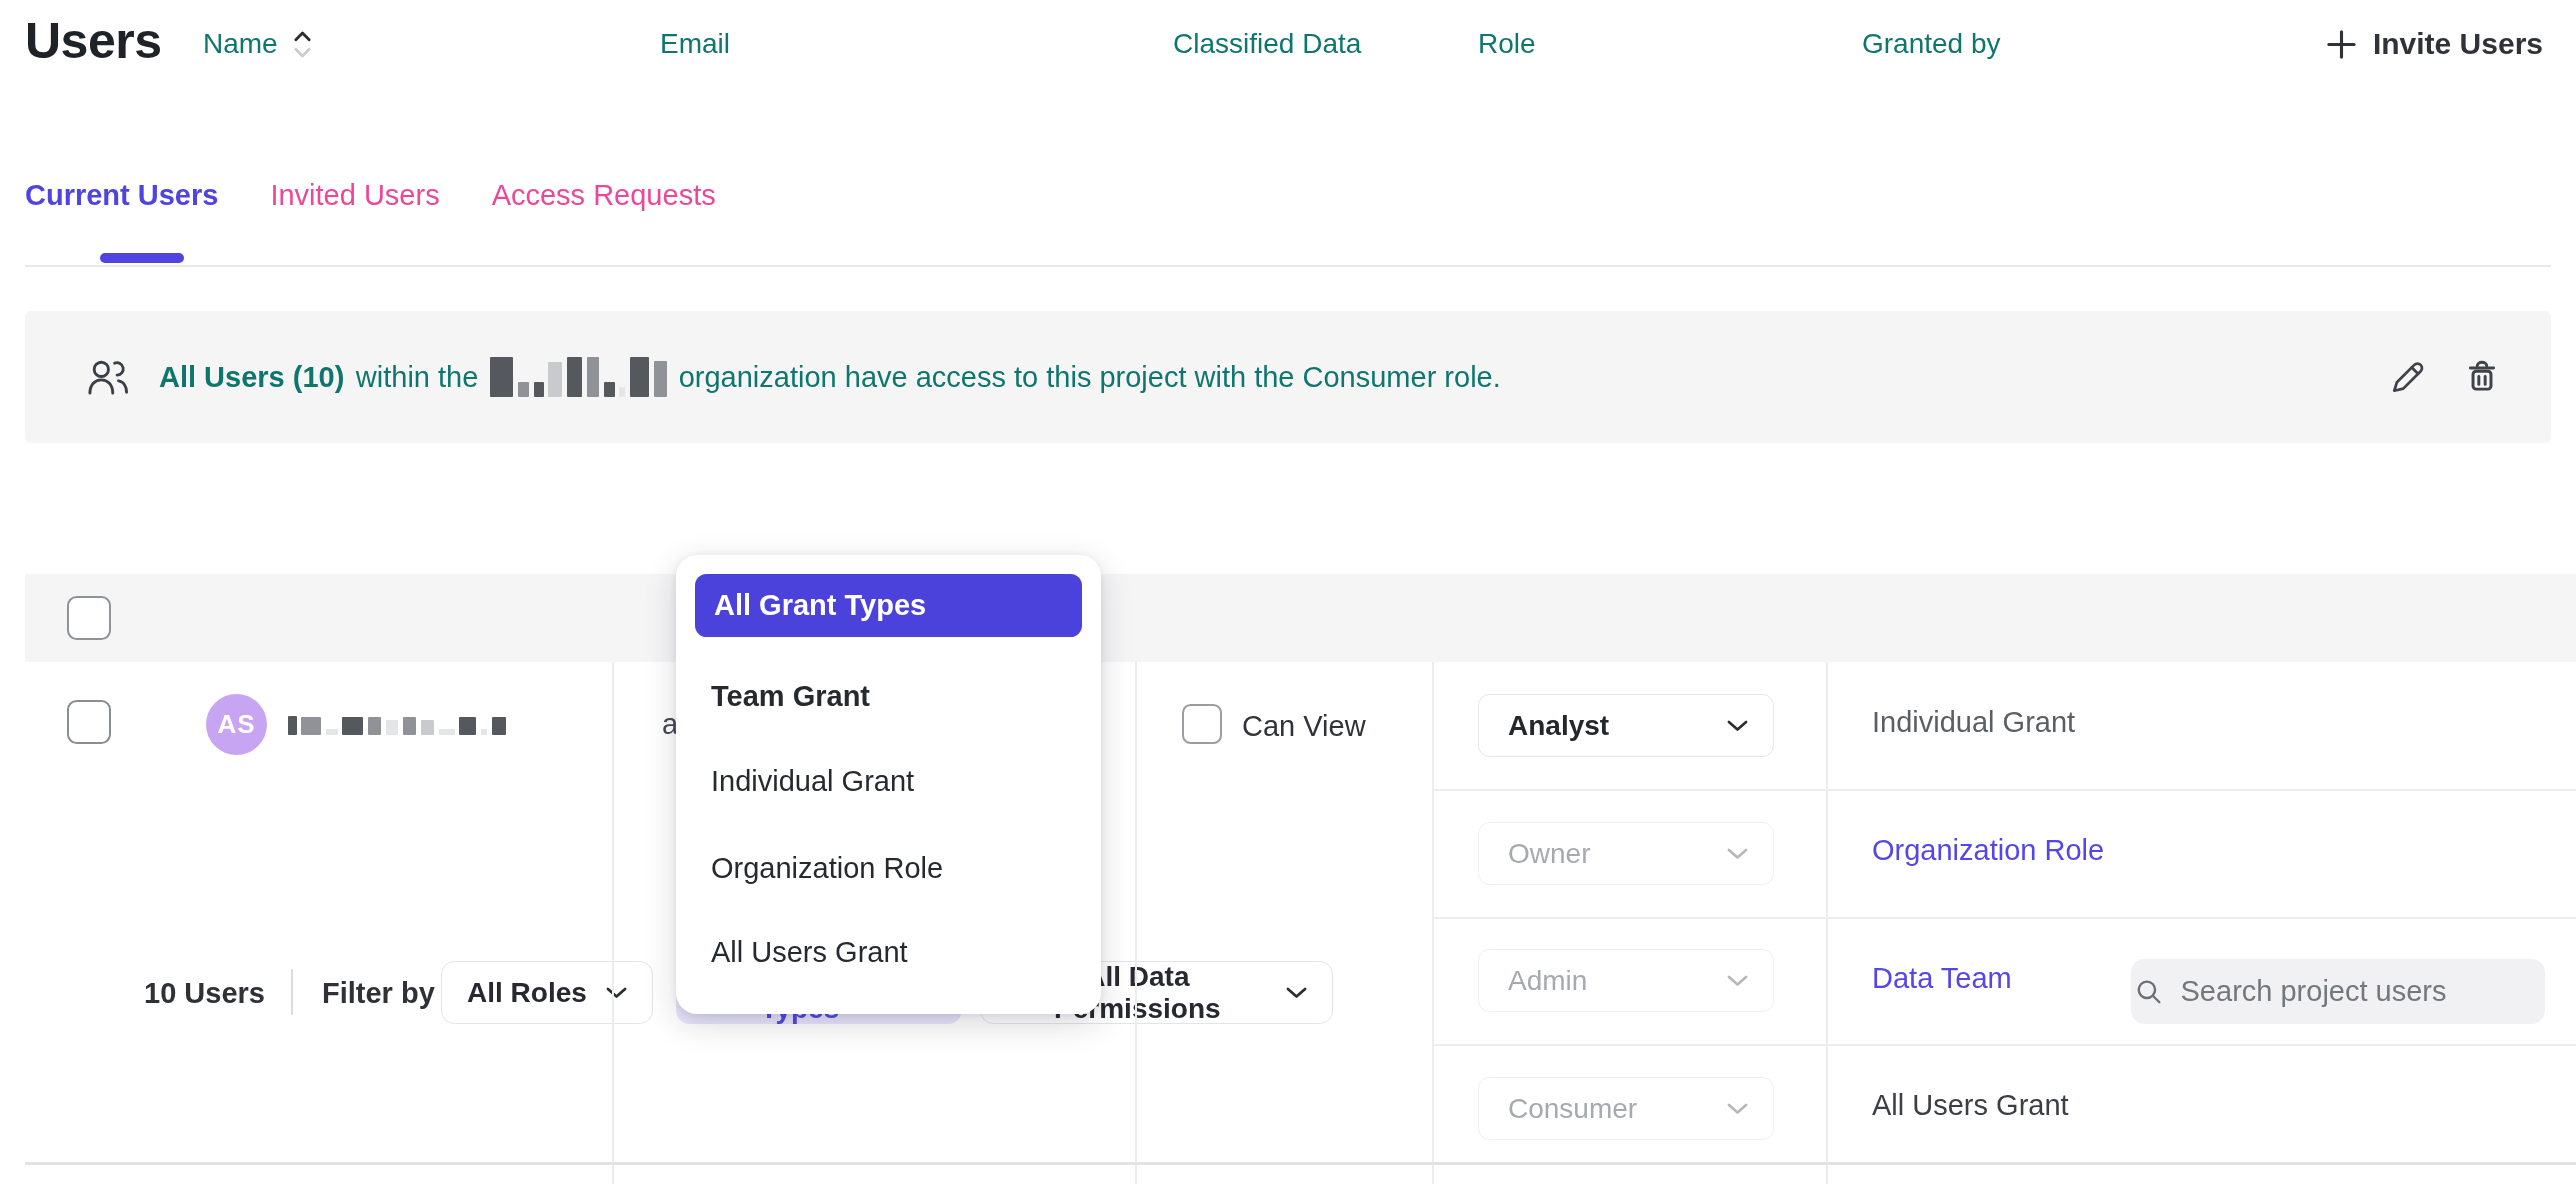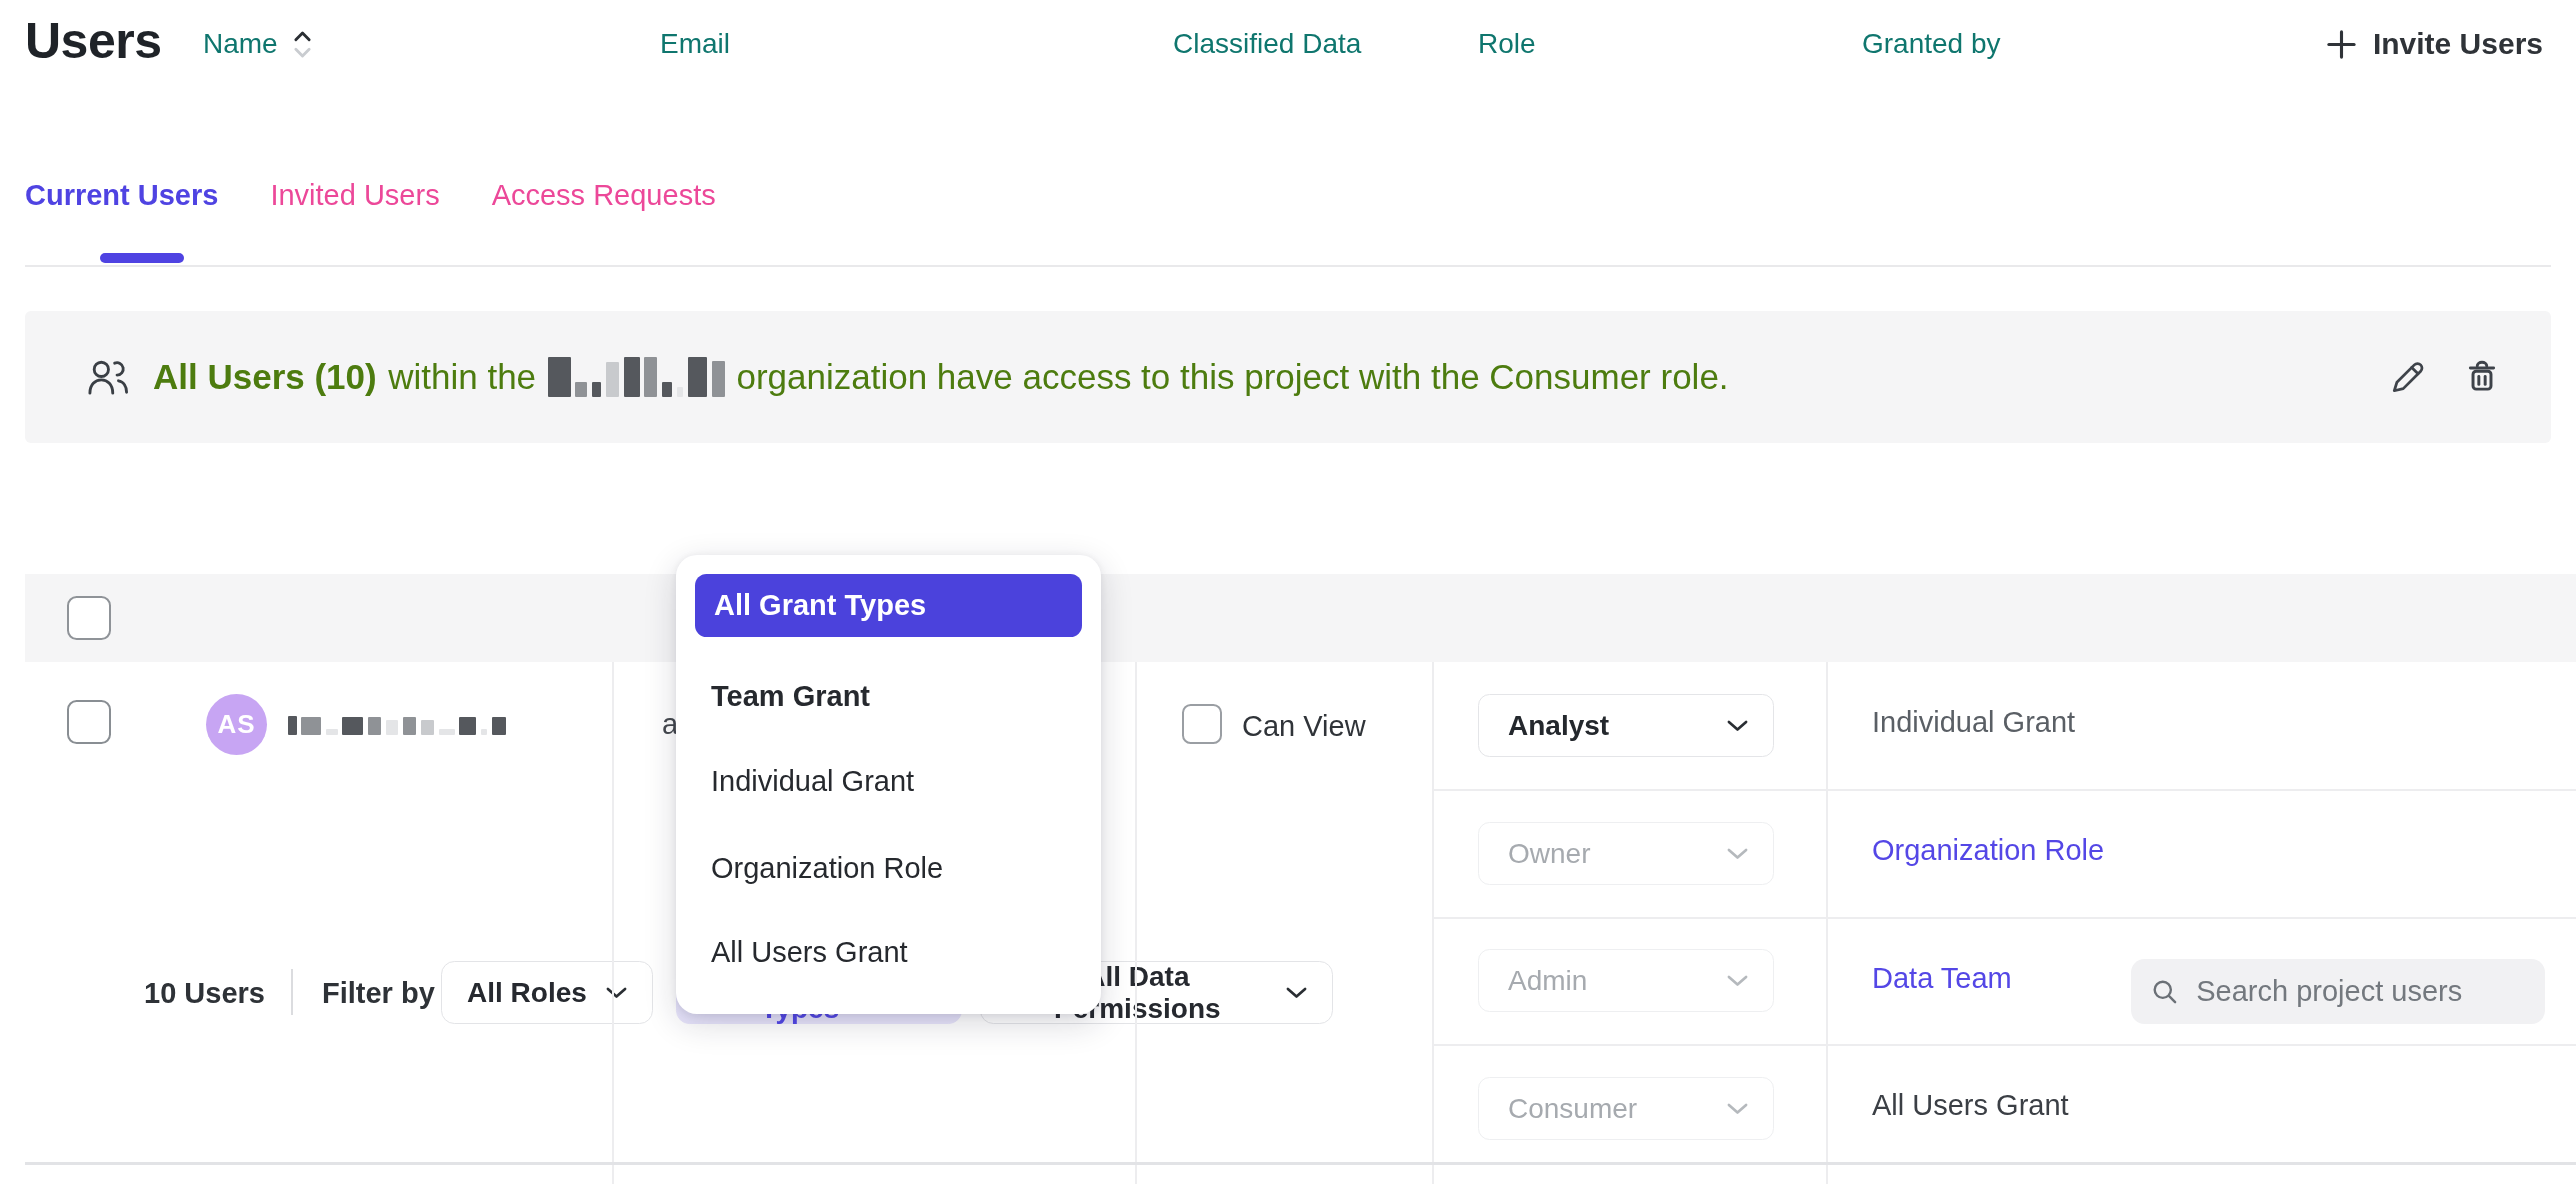--- a/index.html
+++ b/index.html
@@ -16,21 +16,21 @@
   
   .tabs { position:absolute; left:25px; top:179px; display:flex; gap:52px; font-size:29px; }
   .tab { font-weight:500; color:#ec4899; cursor:pointer; }
   .tab.active { color:#4F43E2; font-weight:600; }
   .tab-underline { position:absolute; left:100px; top:253px; width:84px; height:9.6px; border-radius:5.8px; background:#4F43E2; }
   .tab-hairline { position:absolute; left:25px; top:265px; width:2526px; height:1.9px; background:#E9E9EB; }
 
   
   .banner { position:absolute; left:25px; top:311px; width:2526px; height:132px; background:#F5F5F6; border-radius:5.8px;
             display:flex; align-items:center; padding:0 50px 0 61px; }
-  .banner-text { display:flex; align-items:center; gap:11.5px; margin-left:23px; font-size:35px; color:#4d7c0f; white-space:nowrap; }
+  .banner-text { display:flex; align-items:center; gap:11.5px; margin-left:29px; font-size:29px; color:#0f766e; white-space:nowrap; }
   .banner-text b { font-weight:700; }
   .banner-icons { margin-left:auto; display:flex; align-items:center; gap:36px; }
   .icon-btn { background:none; border:none; cursor:pointer; line-height:0; }
 
   
   .redact { display:inline-flex; align-items:flex-end; gap:4.8px; }
   .redact i { display:inline-block; border-radius:1px; }
   .rx-d { background:#55585D; } .rx-m { background:#8F9296; } .rx-l { background:#C8CACD; } .rx-xl { background:#E4E5E7; }
 
   
@@ -39,21 +39,21 @@
   .v-div { position:absolute; left:291px; top:489px; width:1.9px; height:46px; background:#DBDCDF; }
   .filter-by { position:absolute; left:322px; top:497px; font-size:29px; font-weight:600; color:#2E3237; }
   .filter-btn { position:absolute; top:481px; height:63px; border-radius:13.4px; border:1.9px solid #E3E4E7; background:#fff;
                 display:flex; align-items:center; gap:17.3px; padding:0 25px; font-size:28px; font-weight:600; color:#26292F; cursor:pointer; }
   .filter-btn.roles { left:441px; width:212px; }
   .filter-btn.grants { left:676px; width:286px; background:#E7E4FB; border-color:#E7E4FB; color:#5348E6; }
   .filter-btn.perms { left:980px; width:353px; }
   .filter-btn svg { flex:none; margin-left:auto; }
 
   .search-box { position:absolute; left:2131px; top:479px; width:414px; height:65px; background:#F1F1F3; border-radius:13.4px;
-                display:flex; align-items:center; padding:0 19px; gap:17.3px; }
+                display:flex; align-items:center; padding:0 3px; gap:17.3px; }
   .search-box input { border:none; background:transparent; outline:none; font-size:29px; width:100%;
                       font-family:"Liberation Sans", sans-serif; color:#3A3E44; }
   .search-box input::placeholder { color:#73787E; opacity:1; }
 
   
   .thead { position:absolute; left:25px; top:574px; width:2551px; height:88px; background:#F5F5F6; }
   .th { position:absolute; top:0; height:88px; display:flex; align-items:center; font-size:28px; font-weight:500; color:#0f766e; }
   .th.name { left:179px; gap:15.4px; }
   .th.email { left:635px; }
   .th.classified { left:1148px; }

